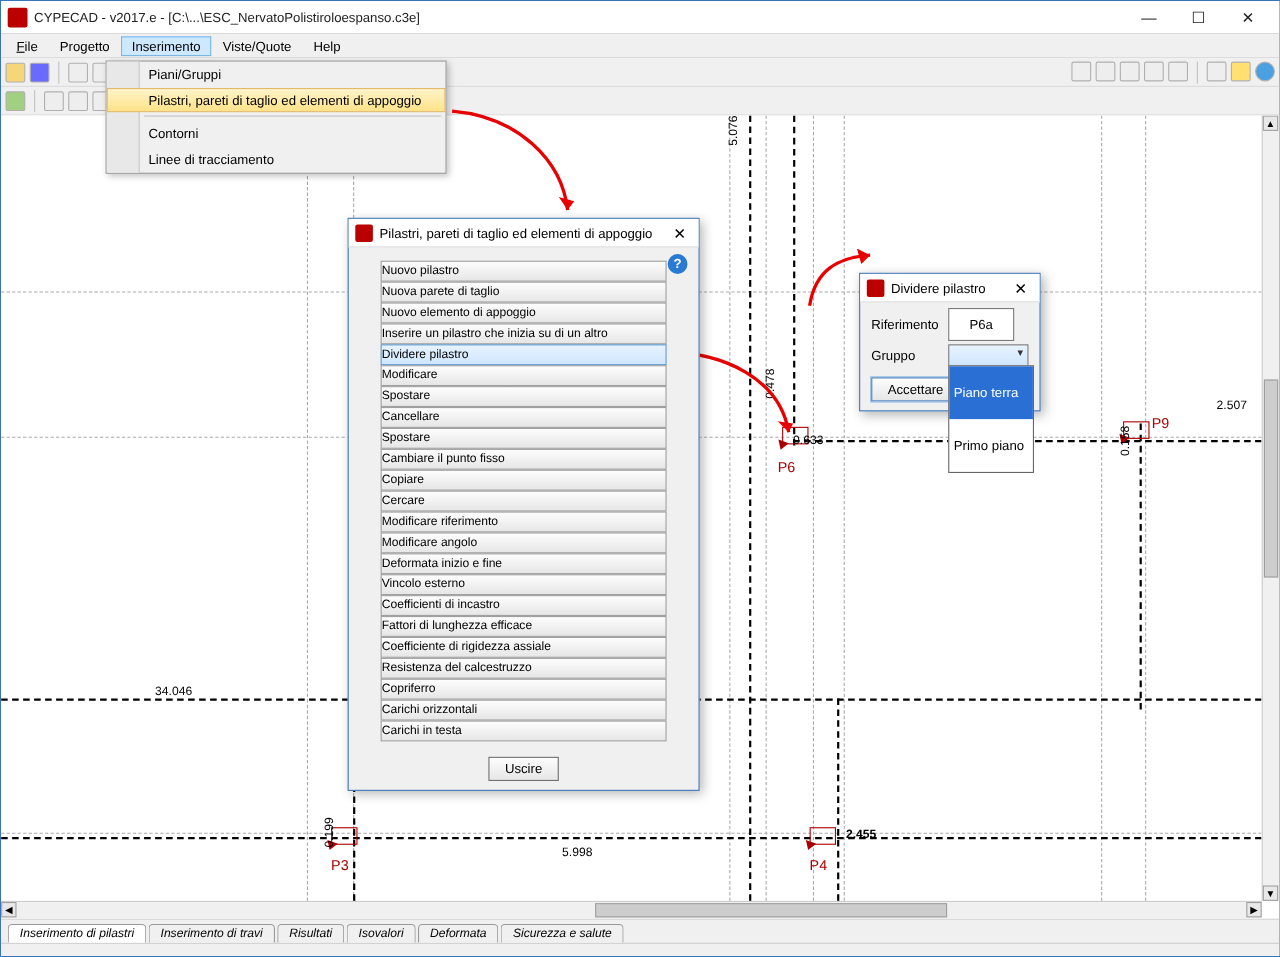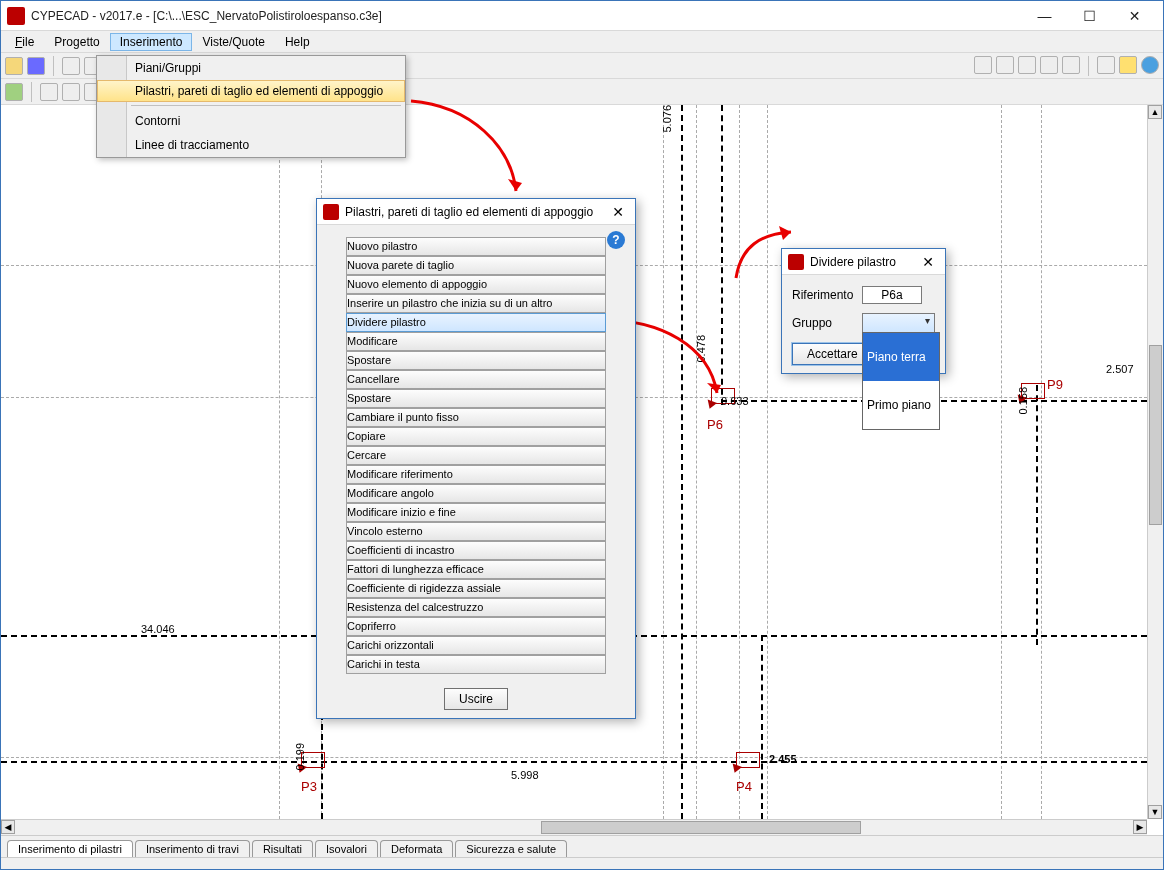--- a/index.html
+++ b/index.html
@@ -18,21 +18,21 @@
   .tbicon{width:18px;height:18px;background:#eee;border:1px solid #b0b0b0;border-radius:2px;display:inline-block;}
   .tbright{margin-left:auto;display:flex;gap:4px;}
   .content{position:relative;flex:1;background:#fff;height:calc(100% - 30px - 22px - 26px - 26px - 22px - 12px);overflow:hidden;}
   .canvas{position:absolute;left:0;top:0;right:16px;bottom:16px;overflow:hidden;}
   .vscroll{position:absolute;right:0;top:0;width:16px;bottom:16px;background:#f0f0f0;border-left:1px solid #ccc;}
   .hscroll{position:absolute;left:0;right:16px;bottom:0;height:16px;background:#f0f0f0;border-top:1px solid #ccc;}
   .vthumb{position:absolute;left:1px;right:1px;top:240px;height:180px;background:#cdcdcd;border:1px solid #a0a0a0;}
   .hthumb{position:absolute;top:1px;bottom:1px;left:540px;width:320px;background:#cdcdcd;border:1px solid #a0a0a0;}
   .arrow{position:absolute;width:14px;height:14px;background:#e8e8e8;border:1px solid #a0a0a0;font-size:9px;text-align:center;line-height:12px;}
   .tabs{height:22px;background:#f0f0f0;border-top:1px solid #ccc;display:flex;align-items:flex-end;font-size:11px;padding-left:6px;}
-  .tab{border:1px solid #999;border-bottom:none;background:#f0f0f0;padding:2px 10px;margin-right:2px;border-radius:4px 4px 0 0;}
+  .tab{border:1px solid #999;border-bottom:none;background:#f0f0f0;padding:2px 10px;margin-right:2px;border-radius:4px 4px 0 0;font-style:italic;}
   .tab.active{background:#fff;}
   
   .dropdown{position:absolute;left:95px;top:54px;width:310px;background:#f0f0f0;border:1px solid #999;box-shadow:2px 2px 6px rgba(0,0,0,.25);font-size:12px;z-index:50;}
   .dd-item{display:flex;align-items:center;height:24px;padding-left:38px;position:relative;}
   .dd-item.highlight{background:linear-gradient(#fff4c9,#ffe38a);border:1px solid #e5b96c;height:22px;padding-left:37px;}
   .dd-sep{height:1px;background:#c0c0c0;margin:3px 4px 3px 34px;}
   .dd-gutter{position:absolute;left:0;top:0;bottom:0;width:30px;background:#e8e8e8;border-right:1px solid #c8c8c8;}
   
   .dialog{position:absolute;background:#f0f0f0;border:1px solid #3a74b8;box-shadow:3px 3px 10px rgba(0,0,0,.3);font-size:12px;z-index:60;}
   .dlg-title{height:26px;background:#fff;display:flex;align-items:center;padding:0 6px;border-bottom:1px solid #d9d9d9;font-size:12px;}
@@ -41,21 +41,21 @@
   .dlg-body{padding:8px 10px;}
   .dlg-help{position:absolute;right:10px;top:32px;width:18px;height:18px;border-radius:9px;background:#2a7ad4;color:#fff;display:flex;align-items:center;justify-content:center;font-weight:bold;font-size:12px;}
   .opt-btn{display:block;width:260px;height:19px;margin:0 auto 0;background:linear-gradient(#fdfdfd,#e6e6e6);border:1px solid #a0a0a0;font-size:11px;text-align:left;line-height:17px;cursor:default;}
   .opt-btn.selected{background:linear-gradient(#e8f3ff,#cfe6ff);border:1px solid #5a9bd4;}
   .btn{height:22px;padding:0 14px;background:linear-gradient(#fdfdfd,#e6e6e6);border:1px solid #707070;font-size:12px;}
   .btn.primary{border:1px solid #3a74b8;outline:1px solid #9cc3e8;}
   
   .small-dialog{position:absolute;left:780px;top:247px;width:165px;z-index:70;}
   .form-row{display:flex;align-items:center;height:24px;font-size:12px;margin-bottom:4px;}
   .form-row label{width:70px;}
-  .form-row input[type=text]{width:60px;height:18px;border:1px solid #7a7a7a;font-size:12px;text-align:center;}
+  .form-row input[type=text]{width:60px;height:30px;border:1px solid #7a7a7a;font-size:12px;text-align:center;}
   .combo{width:73px;height:20px;border:1px solid #7a7a7a;background:linear-gradient(#e8f3ff,#cfe6ff);position:relative;}
   .combo::after{content:"▾";position:absolute;right:4px;top:1px;font-size:10px;color:#333;}
   .combo-pop{position:absolute;left:861px;top:331px;width:78px;background:#fff;border:1px solid #666;font-size:12px;z-index:80;}
   .combo-pop div{padding:17px 4px;}
   .combo-pop div.sel{background:#2a6fd4;color:#fff;}
   
   .dashline-h{position:absolute;border-top:2px dashed #000;height:0;}
   .dashline-v{position:absolute;border-left:2px dashed #000;width:0;}
   .dotline-h{position:absolute;border-top:1px dashed #aaa;height:0;}
   .dotline-v{position:absolute;border-left:1px dashed #aaa;width:0;}
@@ -215,21 +215,21 @@
       <div class="opt-btn selected">Dividere pilastro</div>
       <div class="opt-btn">Modificare</div>
       <div class="opt-btn">Spostare</div>
       <div class="opt-btn">Cancellare</div>
       <div class="opt-btn">Spostare</div>
       <div class="opt-btn">Cambiare il punto fisso</div>
       <div class="opt-btn">Copiare</div>
       <div class="opt-btn">Cercare</div>
       <div class="opt-btn">Modificare riferimento</div>
       <div class="opt-btn">Modificare angolo</div>
-      <div class="opt-btn">Modificare inizio e fine</div>
+      <div class="opt-btn">Deformata inizio e fine</div>
       <div class="opt-btn">Vincolo esterno</div>
       <div class="opt-btn">Coefficienti di incastro</div>
       <div class="opt-btn">Fattori di lunghezza efficace</div>
       <div class="opt-btn">Coefficiente di rigidezza assiale</div>
       <div class="opt-btn">Resistenza del calcestruzzo</div>
       <div class="opt-btn">Copriferro</div>
       <div class="opt-btn">Carichi orizzontali</div>
       <div class="opt-btn">Carichi in testa</div>
       <div style="height:14px;"></div>
       <div style="text-align:center;"><button class="btn">Uscire</button></div>

